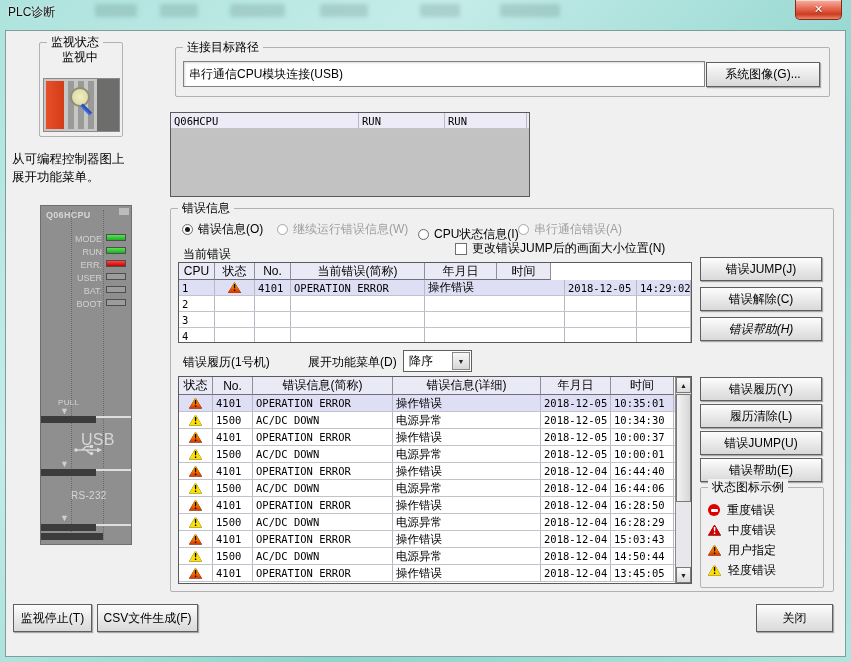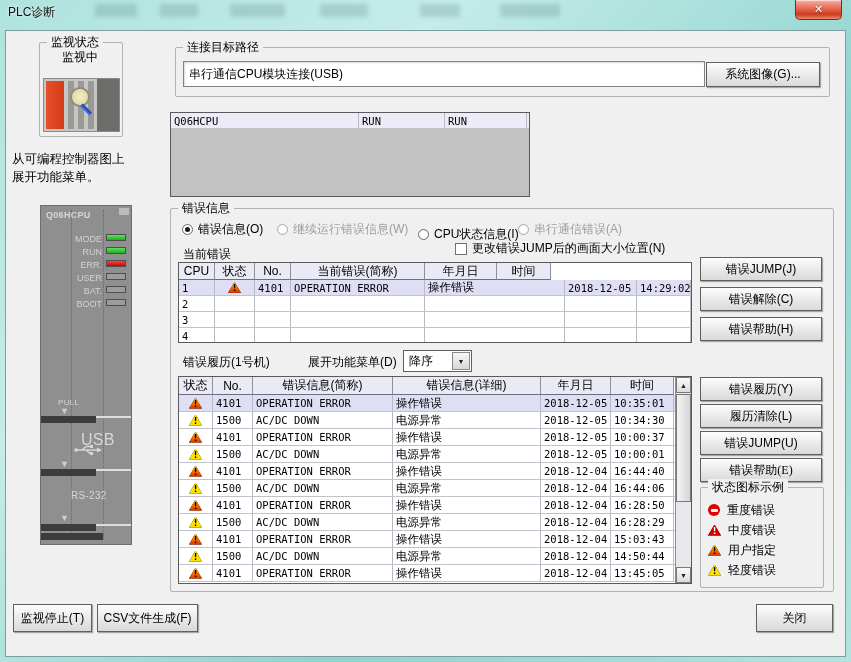--- a/index.html
+++ b/index.html
@@ -264,21 +264,21 @@
       <div class="c mono" style="width: 36px; height: 15px;"></div>
       <div class="c mono" style="width: 134px; height: 15px;"></div>
       <div class="c cjk" style="width: 140px; height: 15px;"></div>
       <div class="c mono" style="width: 72px; height: 15px;"></div>
       <div class="c mono" style="width: 54px; height: 15px;"></div>
     </div>
   </div>
 <div id="cur-btns">
     <div class="btn" style="left: 700px; top: 257px; width: 120px; height: 22px;">错误JUMP(J)</div>
     <div class="btn" style="left: 700px; top: 287px; width: 120px; height: 22px;">错误解除(C)</div>
-    <div class="btn" style="left: 700px; top: 317px; width: 120px; height: 22px;">错误帮助(H)</div>
+    <div class="btn" style="left: 700px; top: 317px; width: 120px; height: 22px; font-style: italic;">错误帮助(H)</div>
   </div>
 
 <div class="abs" style="left:183px;top:354px">错误履历(1号机)</div>
 <div class="abs" style="left:308px;top:354px">展开功能菜单(D)</div>
 <div class="dd" style="left:403px;top:350px;width:62px;height:20px">
   <span>降序</span>
   <span class="ddbtn">▼</span>
 </div>
 
 <div class="tbl" style="left:178px;top:376px;width:512px;height:206px" id="hist-table">
@@ -403,21 +403,21 @@
       <div class="c mono" style="width: 140px; height: 16px;">OPERATION ERROR</div>
       <div class="c cjk" style="width: 148px; height: 16px;">操作错误</div>
       <div class="c mono" style="width: 70px; height: 16px;">2018-12-04</div>
       <div class="c mono" style="width: 63px; height: 16px;">13:45:05</div>
     </div>
   </div>
 <div id="hist-btns">
     <div class="btn" style="left: 700px; top: 377px; width: 120px; height: 22px;">错误履历(Y)</div>
     <div class="btn" style="left: 700px; top: 404px; width: 120px; height: 22px;">履历清除(L)</div>
     <div class="btn" style="left: 700px; top: 431px; width: 120px; height: 22px;">错误JUMP(U)</div>
-    <div class="btn" style="left: 700px; top: 458px; width: 120px; height: 22px; font-family: Liberation Serif, serif;">错误帮助(E)</div>
+    <div class="btn" style="left: 700px; top: 458px; width: 120px; height: 22px;">错误帮助(E)</div>
   </div>
 
 <div class="group" style="left:700px;top:487px;width:122px;height:99px">
   <span class="gtitle">状态图标示例</span>
 </div>
 <div id="legend-items" class="abs" style="left:708px;top:500px;width:108px">
     <div style="display: flex; align-items: center; gap: 7px; height: 20px;">
       <span class="sev"></span>
       <span>重度错误</span>
     </div>

